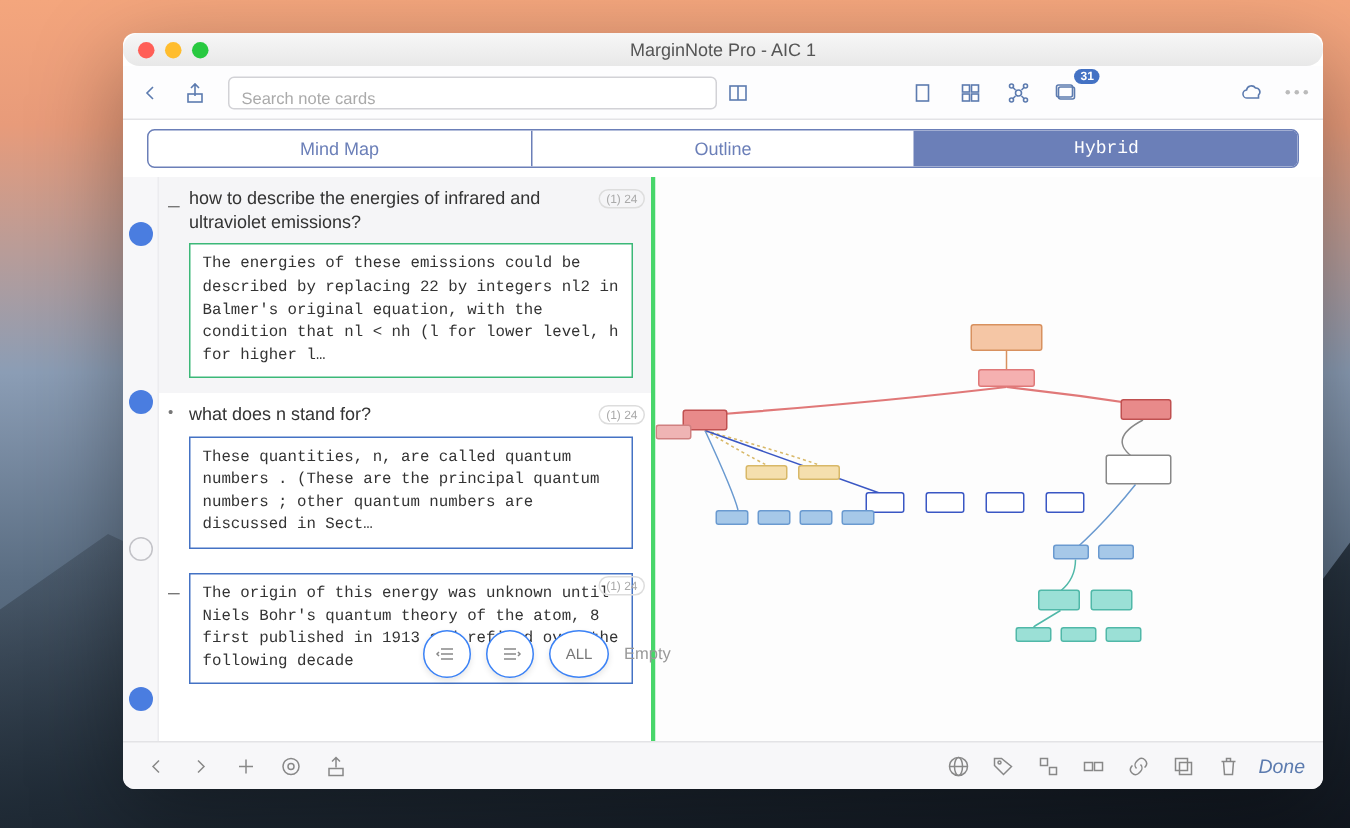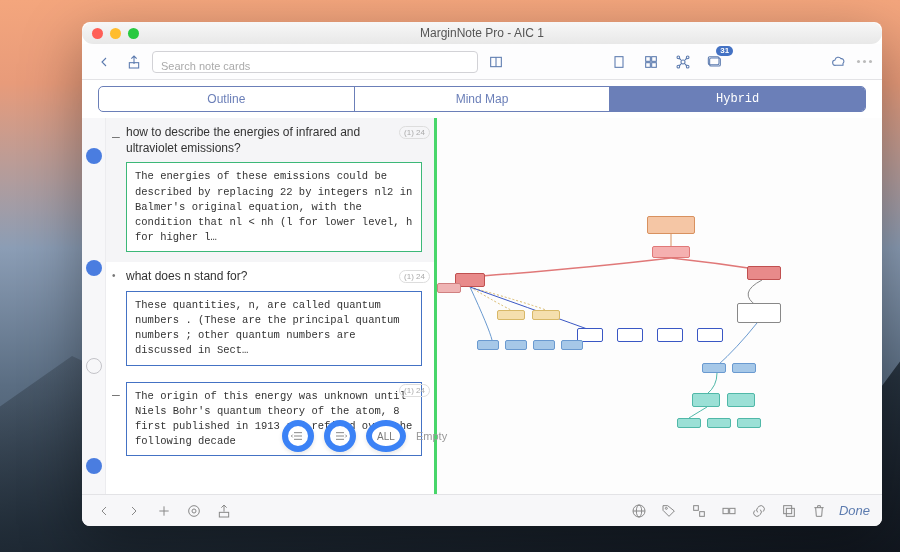--- a/index.html
+++ b/index.html
@@ -19,21 +19,21 @@
   background: #fff; border-radius: 8px; box-shadow: 0 20px 60px rgba(0,0,0,0.35);
   display: flex; flex-direction: column; overflow: hidden;
 }
 .titlebar { height: 22px; background: linear-gradient(#f7f7f7,#e8e8e8); border-top-left-radius: 8px; border-top-right-radius: 8px;
   display: flex; align-items: center; position: relative; border-radius: 11px; }
 .traffic { display: flex; gap: 7px; padding-left: 10px; }
 .traffic span { width: 11px; height: 11px; border-radius: 50%; }
 .tl-red { background: #ff5f57; } .tl-yel { background: #ffbd2e; } .tl-grn { background: #28c940; }
 .titlebar-title { position: absolute; left: 0; right: 0; text-align: center; font-size: 12px; color: #555; pointer-events: none;}
 .toolbar { height: 36px; display: flex; align-items: center; padding: 0 10px; gap: 6px; border-bottom: 1px solid #e3e3e6; background:#fdfdfe;}
-.tb-btn { width: 24px; height: 24px; display:flex; align-items:center; justify-content:center; color:#5c7baf; border-radius:4px;font-weight:bold;}
+.tb-btn { width: 24px; height: 24px; display:flex; align-items:center; color:#5c7baf; border-radius:4px;font-weight:bold;}
 .tb-btn svg { width:16px; height:16px; stroke:#5c7baf; fill:none; stroke-width:1.6;}
 .search { flex:1; max-width:340px; height:22px; border:1px solid #d2d2d6; border-radius:4px; padding:0 8px; font-size:11px; color:#aaa; display:flex; align-items:flex-end; background:#fff;}
 .tb-center { flex:1; display:flex; justify-content:center; gap:8px; }
 .tb-center .tb-btn { position:relative; }
 .badge { position:absolute; top:-4px; right:-6px; background:#4472c4; color:#fff; font-size:8px; border-radius:8px; padding:1px 4px; line-height:1;}
 .tb-right { display:flex; align-items:center; gap:6px; }
 .dot3 { display:flex; gap:3px; } .dot3 i{ width:3px;height:3px;border-radius:50%;background:#bbb;}
 .tabs { height:26px; display:flex; border:1.5px solid #6b7fb8; border-radius:5px; margin:6px 16px; overflow:hidden; font-size:12px;}
 .tabs div { flex:1; display:flex; align-items:center; justify-content:center; color:#6b7fb8; border-right:1.5px solid #6b7fb8;}
 .tabs div:last-child{ border-right:none; }
@@ -53,21 +53,21 @@
 .cardtag{ position:absolute; right:4px; top:8px; font-size:8px; color:#aaa; border:1px solid #ddd; border-radius:8px; padding:1px 4px;}
 .divider{ width:3px; background:#48d66a;}
 .mindmap{ flex:1; background:#fdfdfd; position:relative; overflow:hidden;}
 .mm-node{ position:absolute; border:1px solid; border-radius:2px; font-size:6px; padding:1px 2px; background:#fff;}
 .bottombar{ height:32px; background:#f7f7f9; border-top:1px solid #e3e3e6; display:flex; align-items:center; gap:10px; padding:0 12px; font-size:12px;}
 .bottombar .spacer{flex:1;}
 .bb-btn{ width:20px; height:20px; display:flex; align-items:center; justify-content:center;}
 .bb-btn svg{ width:16px; height:16px; stroke:#888; fill:none; stroke-width:1.5;}
 .done{ color:#5c7baf; font-size:13px;font-style:italic;}
 .floatbar{ position:absolute; bottom:42px; left:200px; display:flex; gap:10px; align-items:center;}
-.float-btn{ width:32px; height:32px; border-radius:50%; background:#fff; border:6px solid #3b82f6; display:flex; align-items:center; justify-content:center; font-size:10px; color:#777; box-shadow:0 2px 4px rgba(0,0,0,0.1);}
+.float-btn{ width:32px; height:32px; border-radius:50%; background:#fff; border:1px solid #3b82f6; display:flex; align-items:center; justify-content:center; font-size:10px; color:#777; box-shadow:0 2px 4px rgba(0,0,0,0.1);}
 .float-btn.wide{ width:40px;}
 .float-btn svg{width:16px;height:16px;stroke:#888;fill:none;stroke-width:1.5;}
 .float-text{ font-size:11px; color:#999;}
 </style>
 </head>
 <body>
 
 <div class="mountain"></div>
 
 <div class="window">
@@ -145,22 +145,22 @@
       </div>
       <div class="dot3">
           <i></i>
           <i></i>
           <i></i>
         </div>
     </div>
   </div>
 
   <div class="tabs">
+    <div>Mind Map</div>
     <div>Outline</div>
-    <div>Mind Map</div>
     <div class="active">Hybrid</div>
   </div>
 
   <div class="content">
 
     <div class="leftstrip">
       <div class="selbub filled" style="top:30px"></div>
       <div class="selbub filled" style="top:142px"></div>
       <div class="selbub empty" style="top:240px"></div>
       <div class="selbub filled" style="top:340px"></div>

